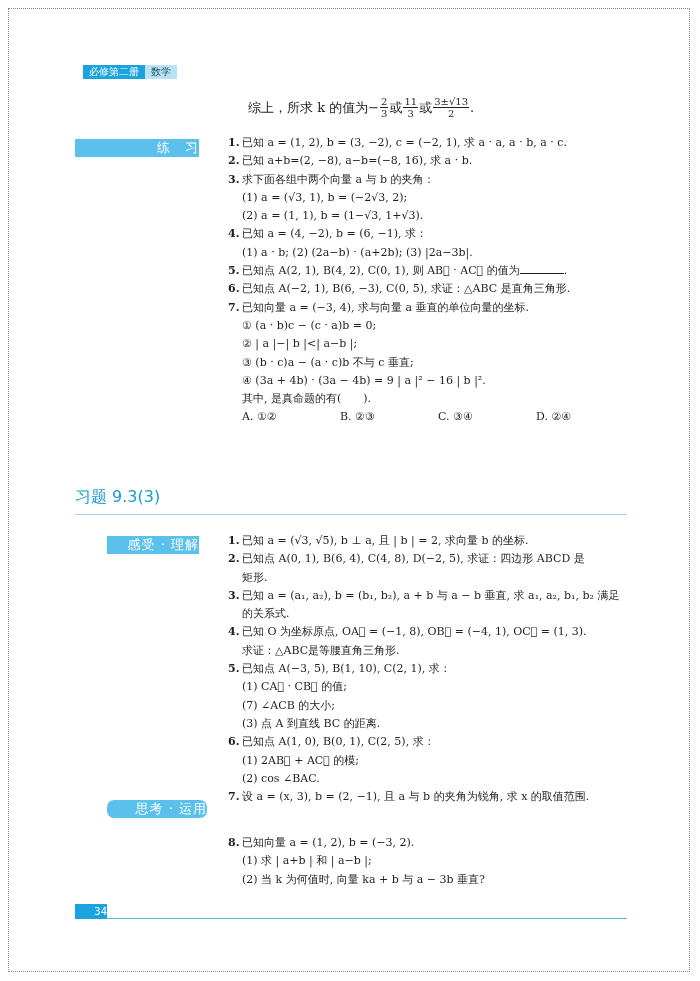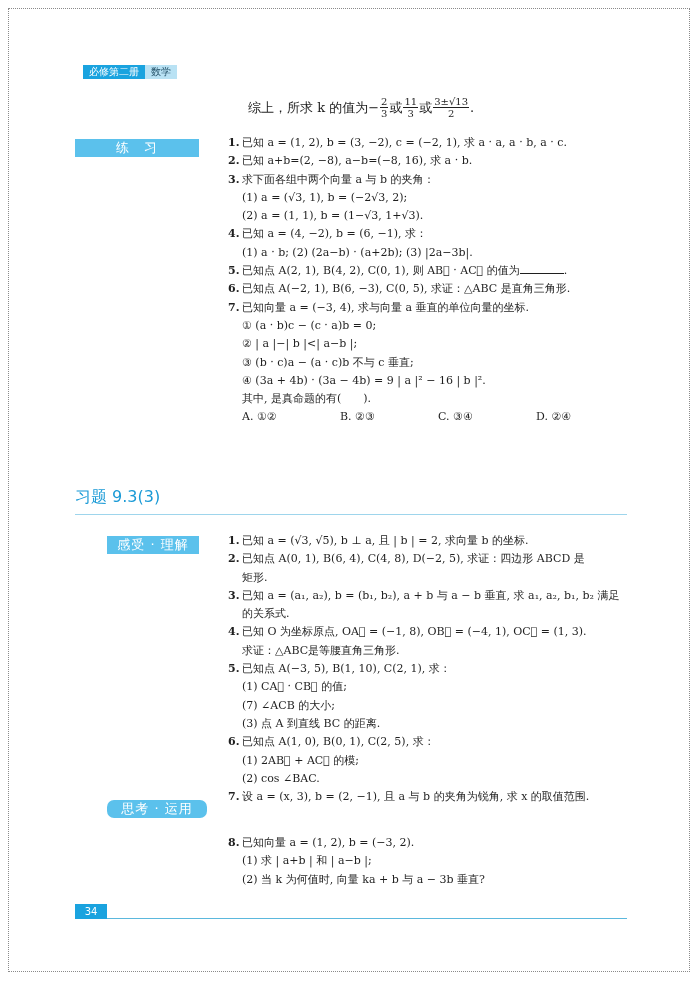--- a/index.html
+++ b/index.html
@@ -10,32 +10,32 @@
   .header-tag { position: absolute; left: 75px; top: 65px; height: 14px; display: flex;
          font-family: "DejaVu Sans", "Liberation Sans", sans-serif; font-size: 10px; line-height: 14px; }
   .header-tag .book { background: #1aa3df; color: #fff; padding: 0 6px; margin-left: 8px; }
   .header-tag .subject { background: #b9e2f4; color: #27546b; padding: 0 6px; }
   .summary { position: absolute; left: 248px; top: 96px; font-size: 13px; display: flex; align-items: center; }
   .frac { display: inline-flex; flex-direction: column; align-items: center; font-size: 10px;
          line-height: 11px; margin: 0 1px; vertical-align: middle; }
   .frac .num { border-bottom: 1px solid #1f1f1f; padding: 0 1px; }
   .sect-label { position: absolute; background: #5bc1ec; color: #ffffff; height: 18px;
          font-family: "DejaVu Sans", "Liberation Sans", sans-serif; font-size: 13px; line-height: 18px;
-         text-align: center; letter-spacing: 1px; }
+         text-align: right; letter-spacing: 1px; }
   .list { position: absolute; font-size: 11px; line-height: 18.3px; }
   .list .row { white-space: nowrap; }
   .list .num { font-weight: bold; display: inline-block; width: 14px; }
   .choices { display: flex; padding-left: 14px; }
   .choices span { width: 98px; }
   .exercise-title { position: absolute; left: 75px; top: 487px; font-size: 16px; color: #1a9ad6;
          font-family: "DejaVu Sans", "Liberation Sans", sans-serif; }
   .exercise-rule { position: absolute; left: 75px; top: 514px; width: 552px; height: 1px; background: #9ed5ec; }
   .page-num { position: absolute; left: 75px; top: 904px; width: 32px; height: 15px; background: #1aa3df;
          color: #fff; font-family: "DejaVu Sans", "Liberation Sans", sans-serif; font-size: 10px;
-         line-height: 15px; text-align: center; }
+         line-height: 15px; text-align: right; }
   .footer-rule { position: absolute; left: 107px; top: 918px; width: 520px; height: 1px; background: #5bb8dd; }
   .blank { display: inline-block; width: 44px; border-bottom: 1px solid #1f1f1f; height: 11px; }
 </style>
 </head>
 <body>
 
 <div class="page-border"></div>
 
 <div class="header-tag">
   <span class="book">必修第二册</span>

